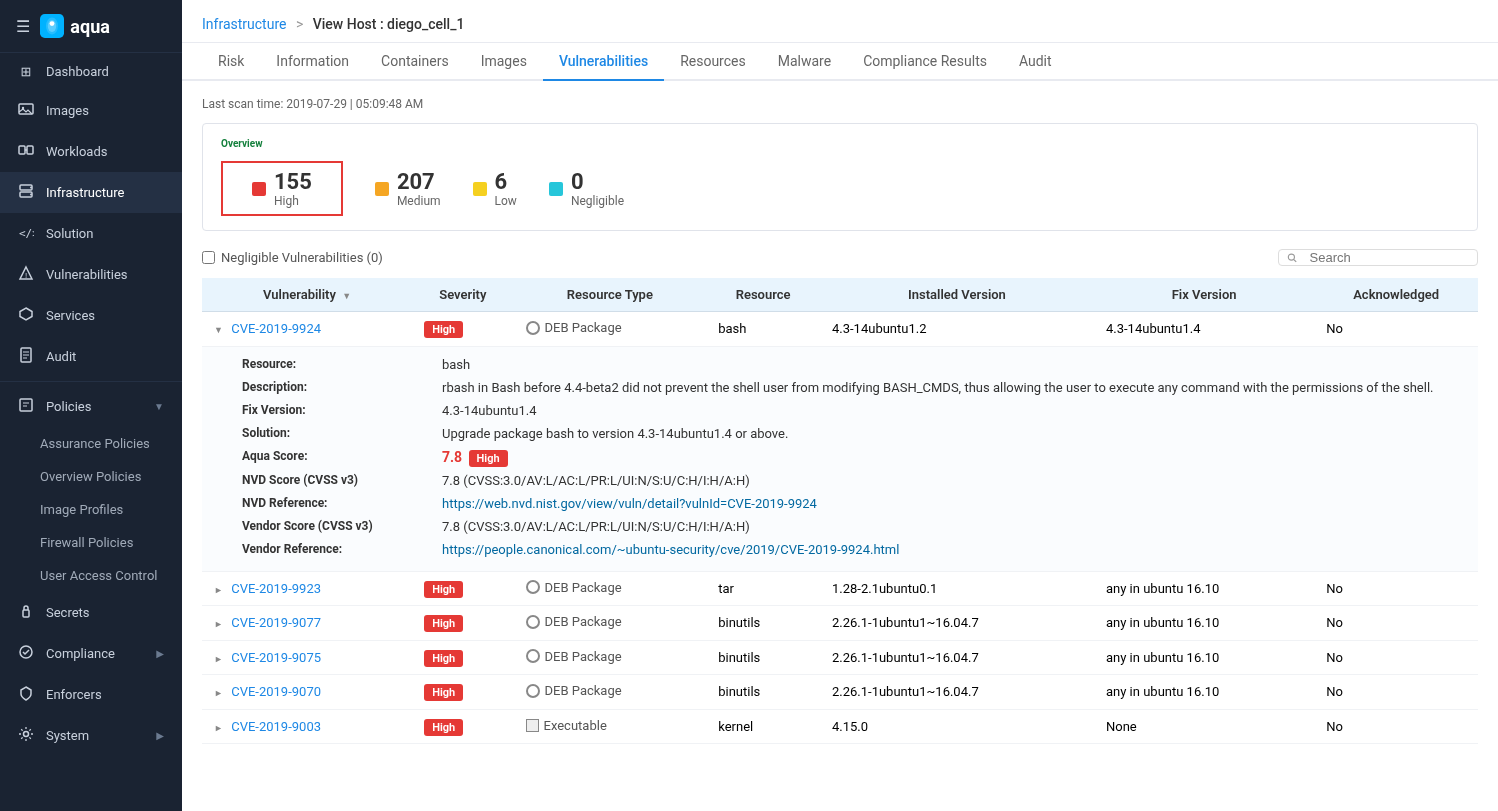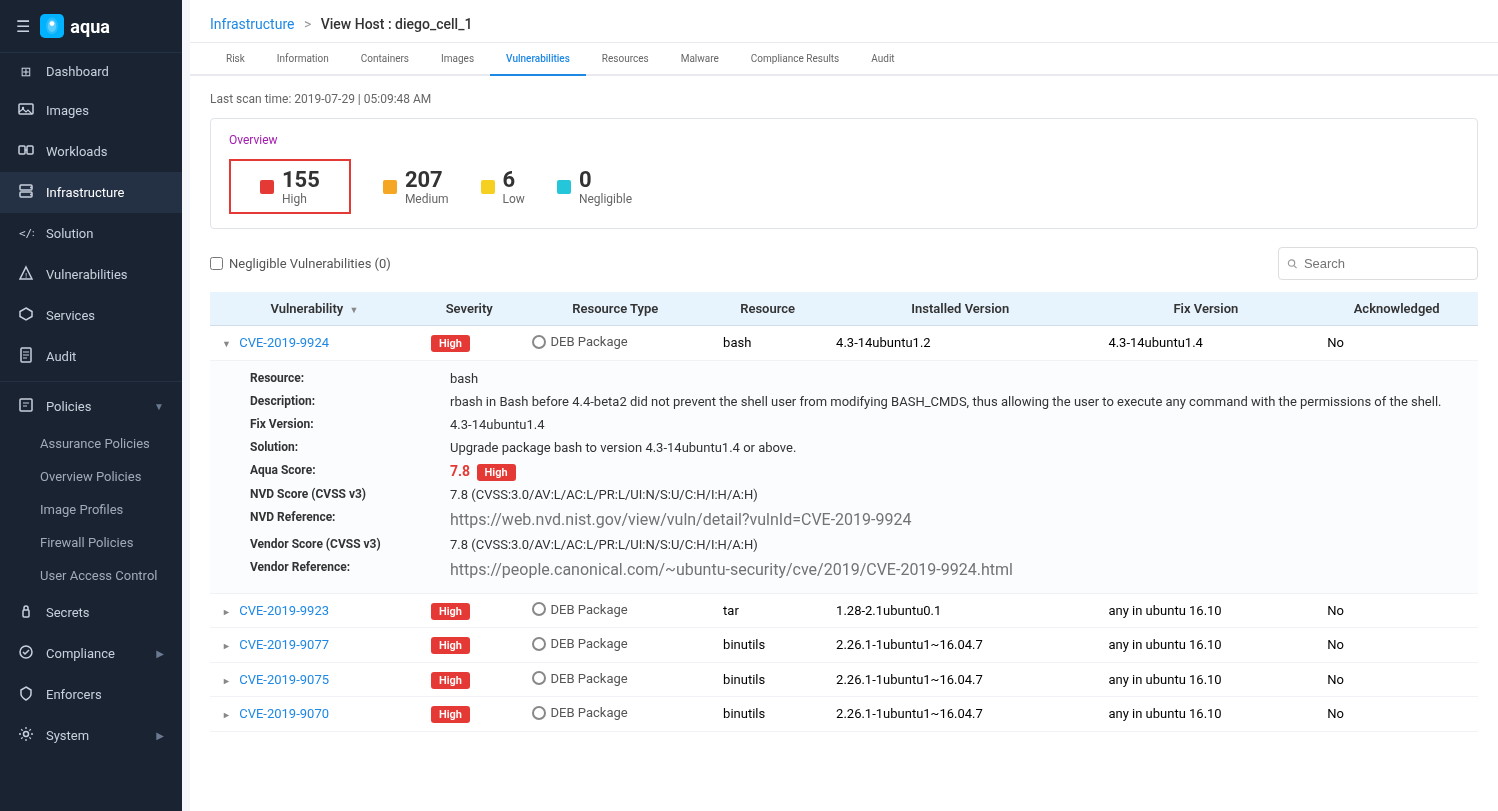--- a/index.html
+++ b/index.html
@@ -53,21 +53,20 @@
       transition: background 0.15s;
     }
 
     
     #main {
       flex: 1;
       display: flex;
       flex-direction: column;
       overflow: hidden;
       background: #fff;
-      margin-left: 8px;
     }
 
     
     .breadcrumb {
       padding: 16px 20px 10px;
       font-size: 14px;
       color: #333;
       border-bottom: 1px solid #e8eaf0;
       background: #fff;
     }
@@ -79,21 +78,21 @@
     .tabs {
       display: flex;
       border-bottom: 2px solid #e8eaf0;
       padding: 0 20px;
       background: #fff;
     }
     .tab {
       padding: 10px 16px;
       cursor: pointer;
       color: #666;
-      font-size: 10px;
+      font-size: 14px;
       border-bottom: 2px solid transparent;
       margin-bottom: -2px;
       white-space: nowrap;
     }
     .tab.active { color: #1e88e5; border-bottom-color: #1e88e5; font-weight: 500; }
 
     
     .content {
       flex: 1;
       overflow-y: auto;
@@ -103,21 +102,21 @@
 
     .scan-time { font-size: 12px; color: #666; margin-bottom: 12px; }
 
     
     .overview-card {
       border: 1px solid #e0e3ea;
       border-radius: 4px;
       padding: 14px 18px;
       margin-bottom: 18px;
     }
-    .overview-title { font-size: 12px; font-weight: 400; color: #a21caf; margin-bottom: 12px; }
+    .overview-title { font-size: 10px; font-weight: 700; color: #15803d; margin-bottom: 12px; }
     .overview-stats { display: flex; gap: 32px; }
     .stat-item { display: flex; align-items: center; gap: 8px; }
     .stat-dot { width: 14px; height: 14px; border-radius: 2px; flex-shrink: 0; }
     .stat-dot.high { background: #e53935; }
     .stat-dot.medium { background: #f5a623; }
     .stat-dot.low { background: #f5d020; }
     .stat-dot.negligible { background: #26c6da; }
     .stat-number { font-size: 22px; font-weight: 700; color: #333; }
     .stat-label { font-size: 12px; color: #666; }
     .stat-selected { border: 2px solid #e53935; border-radius: 0; padding: 6px 29px; }
@@ -128,23 +127,23 @@
       justify-content: space-between;
       align-items: center;
       margin-bottom: 12px;
     }
     .checkbox-label { display: flex; align-items: center; gap: 6px; font-size: 13px; color: #555; cursor: pointer; }
     .search-box {
       display: flex;
       align-items: center;
       border: 1px solid #ddd;
       border-radius: 4px;
-      padding: 8px 8px;
+      padding: 0 8px;
       background: #fff;
-      gap: 6px;
+      gap: 12px;
       width: 200px;
     }
     .search-box input {
       border: none; outline: none; font-size: 13px; width: 100%; color: #333;
     }
 
     
     .vuln-table { width: 100%; border-collapse: collapse; font-size: 13px; }
     .vuln-table thead tr { background: #e8f4fd; }
     .vuln-table th {
@@ -163,21 +162,21 @@
 
     .deb-icon { display: inline-flex; align-items: center; gap: 5px; color: #555; }
     .deb-circle { width: 14px; height: 14px; border: 2px solid #888; border-radius: 50%; display: inline-block; }
 
     
     .expanded-row td { background: #fafcfe; padding: 0; }
     .expanded-content { padding: 10px 20px 14px 40px; }
     .detail-grid { display: grid; grid-template-columns: 200px 1fr; row-gap: 8px; }
     .detail-label { font-weight: 700; color: #333; font-size: 12px; }
     .detail-value { color: #333; font-size: 13px; }
-    .detail-link { color: #737373; text-decoration: none; font-size: 16px; }
+    .detail-link { color: #0369a1; text-decoration: none; font-size: 13px; }
     .aqua-score-value { color: #e53935; font-weight: 700; font-size: 14px; }
 
     .chevron { display: inline-block; width: 10px; margin-right: 4px; color: #888; }
     .chevron-down::before { content: '▼'; font-size: 9px; }
     .chevron-right::before { content: '►'; font-size: 9px; }
 
     .sort-icon { font-size: 9px; color: #888; margin-left: 3px; }
 
     
     .exec-icon { display: inline-flex; align-items: center; gap: 5px; color: #555; }
@@ -546,16 +545,33 @@
               <span class="deb-circle"></span>
               <span>DEB Package</span>
             </span>
           </td>
           <td>binutils</td>
           <td>2.26.1-1ubuntu1~16.04.7</td>
           <td>any in ubuntu 16.10</td>
           <td>No</td>
         </tr>
 
+        <tr>
+          <td>
+            <span class="chevron chevron-right"></span>
+            <a class="cve-link">CVE-2019-9003</a>
+          </td>
+          <td><span class="badge-high">High</span></td>
+          <td>
+            <span class="exec-icon">
+              <span class="exec-square"></span>
+              <span>Executable</span>
+            </span>
+          </td>
+          <td>kernel</td>
+          <td>4.15.0</td>
+          <td>None</td>
+          <td>No</td>
+        </tr>
       </tbody>
     </table>
   </div>
 </div>
 
 </body></html>

